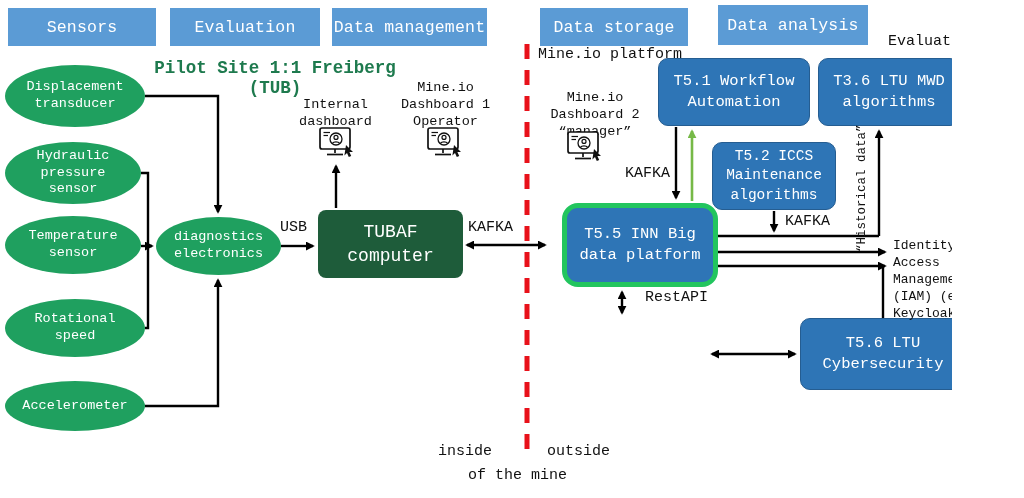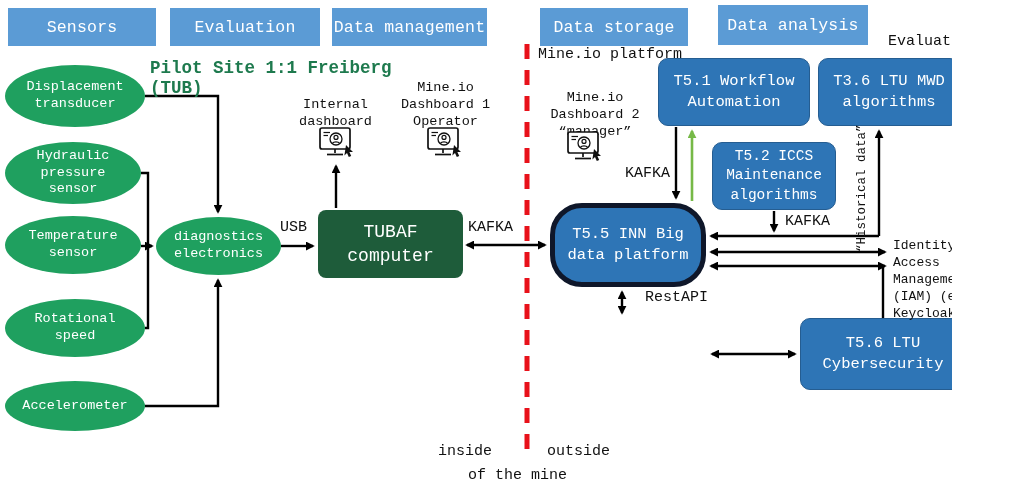--- a/index.html
+++ b/index.html
@@ -1,29 +1,29 @@
 <!DOCTYPE html>
 <html style="--header-blue: #5b9bd5; --module-blue: #2e75b6; --sensor-green: #1fa05f; --dark-green: #1e5c3a; --title-green: #1e7a4e; --line-red: #e8111a; --arrow-green: #76b947;"><head>
 <meta charset="utf-8">
 <style>
   html,body{margin:0;padding:0;background:#fff;}
   .stage{position:relative;width:952px;height:498px;background:#fff;overflow:hidden;
          font-family:Liberation Mono, monospace;color:#111;}
   .abs{position:absolute;box-sizing:border-box;}
   .hdr{background:var(--header-blue,#5b9bd5);color:#fff;display:flex;align-items:center;
        justify-content:center;font-size:16.5px;letter-spacing:.2px;}
-  .title{font-size:17.5px;font-weight:bold;color:var(--title-green,#1e7a4e);text-align:left;}
+  .title{font-size:17.5px;font-weight:bold;color:var(--title-green,#1e7a4e);text-align:center;}
   .ell{background:var(--sensor-green,#1fa05f);color:#fff;border-radius:50%;display:flex;
        align-items:center;justify-content:center;text-align:center;font-size:13.5px;
        line-height:1.25;padding:4px 16px;}
   .mod{background:var(--module-blue,#2e75b6);color:#fff;border:1.5px solid #255d91;border-radius:10px;
        display:flex;align-items:center;justify-content:center;text-align:center;
        font-size:15.5px;line-height:1.35;padding:6px;}
   .dark{background:var(--dark-green,#1e5c3a);border:none;font-size:18px;border-radius:8px;}
-  .hl{border:5px solid #0f172a;border-radius:32px;}
+  .hl{border:5px solid #22c55e;border-radius:16px;margin-left:12px;}
   .lbl{font-size:15px;color:#111;white-space:nowrap;}
   .dashlbl{font-size:13.5px;text-align:center;line-height:1.25;color:#111;}
   .vert{writing-mode:vertical-rl;transform:rotate(180deg);font-size:12.5px;white-space:nowrap;}
   .iam{font-size:13px;line-height:1.3;white-space:normal;}
   .wires{position:absolute;left:0;top:0;width:1024px;height:498px;pointer-events:none;}
   .z1{z-index:1}.z2{z-index:2}.z3{z-index:3}
 </style>
 </head>
 <body>
 

